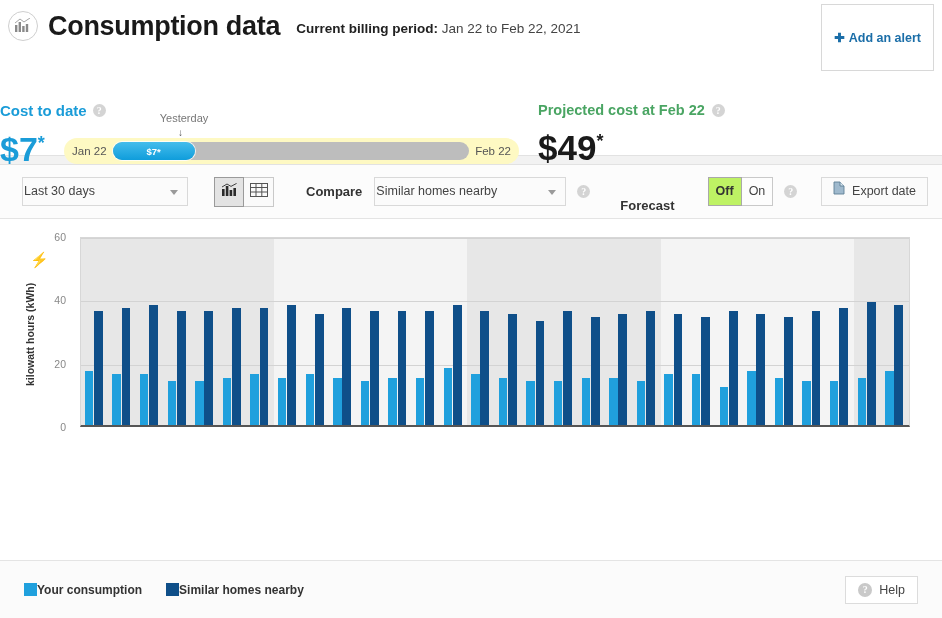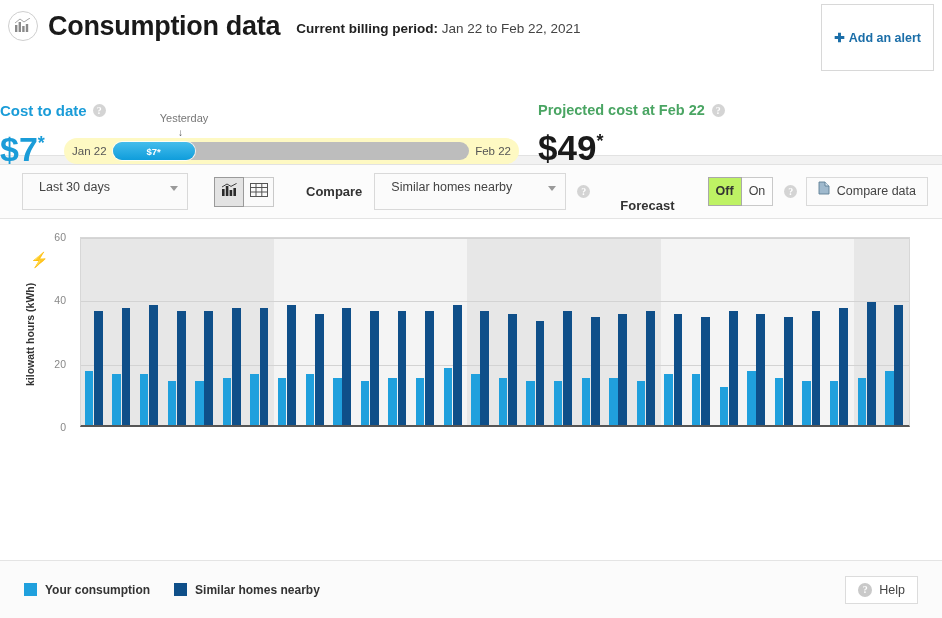--- a/index.html
+++ b/index.html
@@ -97,22 +97,22 @@
   .hrule { height:10px; background:#f2f2f2; border-top:1px solid #e2e2e2; border-bottom:1px solid #e2e2e2; }
 
   
   .toolbar {
     display:flex; align-items:center; height:54px;
     padding:0 14px; background:#fcfcfc; border-bottom:1px solid #e4e4e4;
     position:relative;
   }
   .select {
     position:relative; border:1px solid #d9d9d9; background:#fbfbfb;
-    height:37px; line-height:27px; font-size:12.5px; color:#444;
-    padding:0 26px 0 16px; cursor:pointer; white-space:nowrap;
+    height:29px; line-height:27px; font-size:12.5px; color:#444;
+    padding:0 26px 0 1px; cursor:pointer; white-space:nowrap;
   }
   .select.range { width:166px; margin-left:8px; }
   .select.compare { width:192px; }
   .select .caret {
     position:absolute; right:9px; top:12px;
     width:0;height:0;border-left:4px solid transparent;border-right:4px solid transparent;
     border-top:5px solid #9a9a9a;
   }
   .viewtoggle { display:flex; margin-left:26px; }
   .vt-btn {
@@ -176,21 +176,21 @@
     white-space:nowrap;
   }
 
   
   .footer {
     position:absolute; left:0; right:0; bottom:0; height:58px;
     border-top:1px solid #e4e4e4; background:#fbfbfb;
     display:flex; align-items:center; padding:0 24px;
   }
   .legend { display:flex; align-items:center; gap:24px; }
-  .litem { display:flex; align-items:center; gap:8px; font-size:12px; font-weight:bold; color:#333; }
+  .litem { display:flex; align-items:center; font-size:12px; font-weight:bold; color:#333; }
   .swatch { width:13px; height:13px; flex:none; }
   .help-btn {
     position:absolute; right:24px; border:1px solid #dcdcdc; background:#fff;
     height:28px; line-height:26px; font-size:12.5px; color:#444;
     padding:0 12px; display:flex; align-items:center; gap:7px; cursor:pointer;
   }
   .help-circ {
     width:14px;height:14px;border-radius:50%;background:#c9c9c9;color:#fff;
     font-size:10px;line-height:14px;text-align:center;font-weight:bold;flex:none;
     font-family:"Liberation Serif", serif;
@@ -298,21 +298,21 @@
     </div>
     <span class="qmark qhelp">?</span>
 
     <button class="export-btn">
       <span>
         <svg width="12" height="14" viewBox="0 0 12 14">
           <path d="M1 1 h6 l4 4 v8 h-10 z" fill="#9fb9cd" stroke="#5f7f95" stroke-width="0.9"></path>
           <path d="M7 1 v4 h4" fill="#d6e4ee" stroke="#5f7f95" stroke-width="0.9"></path>
         </svg>
       </span>
-      <span>Compare data</span>
+      <span>Export date</span>
     </button>
   </div>
 
   <div class="chart-panel">
 
     <div class="plotarea">
       <span class="bolt">⚡</span>
       <div class="ylabel">kilowatt hours (kWh)</div>
       <div class="yticks" id="yticks">
           <div class="ytick" style="top: 190px;">0</div>

